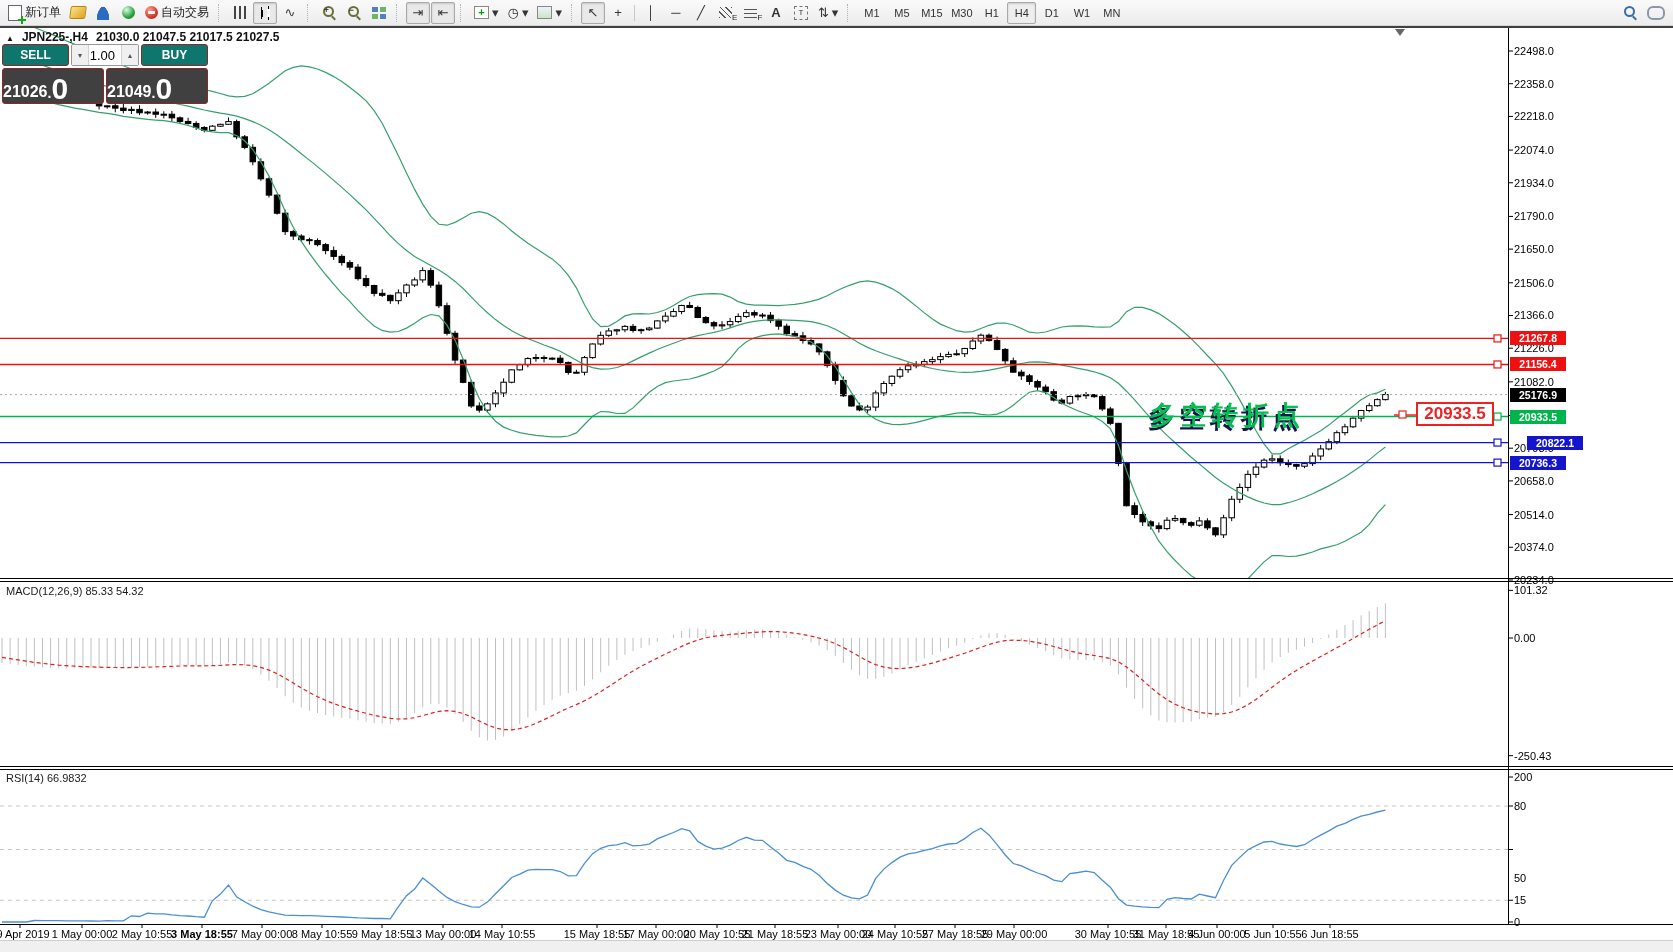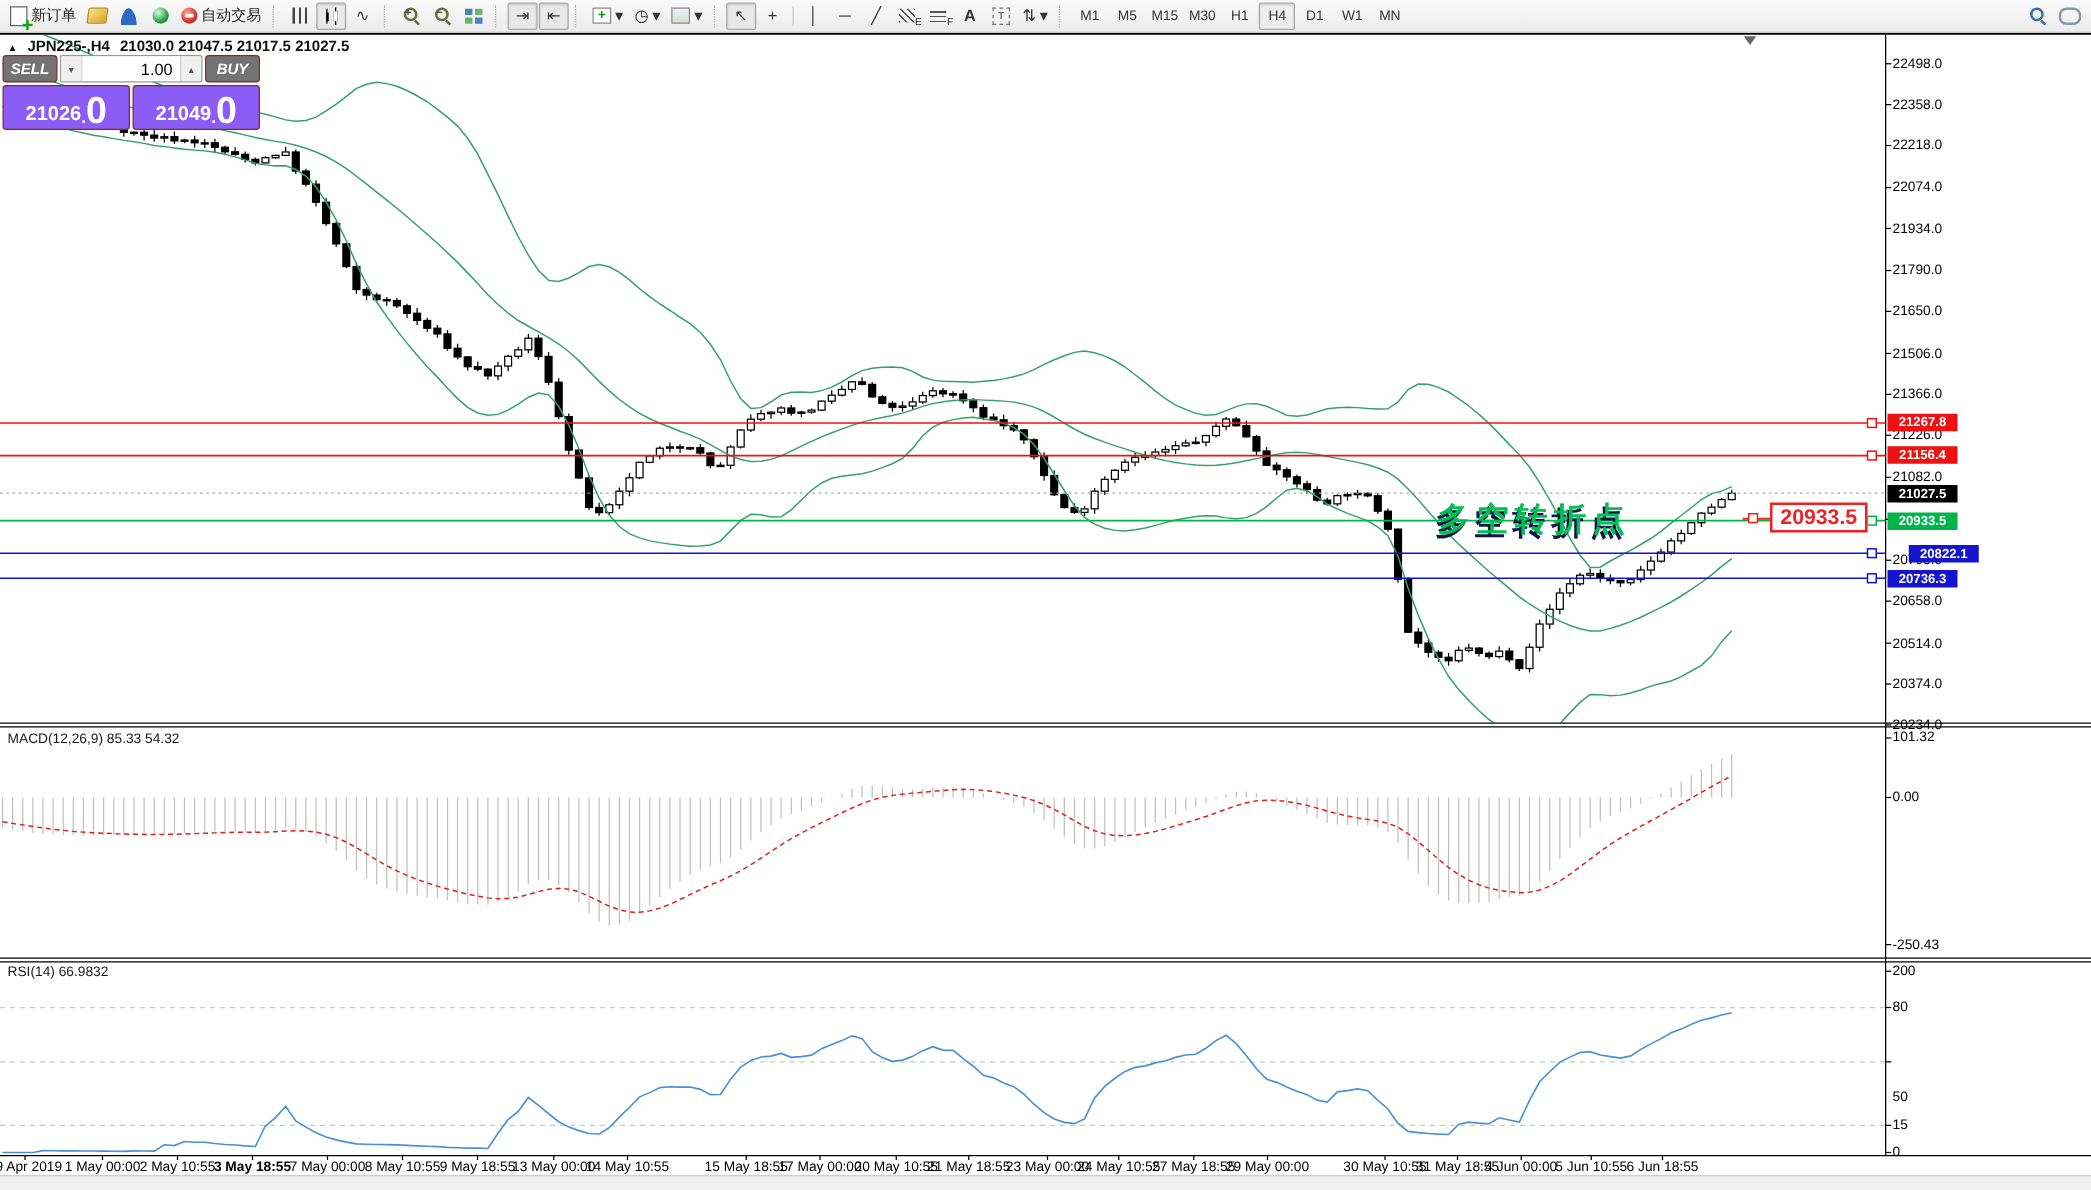--- a/index.html
+++ b/index.html
@@ -60,30 +60,30 @@
   .i-chat{width:14px;height:10px;border:2px solid #8a97a8;border-radius:6px;}
   
   #overlay{position:absolute;left:0;top:0;width:1673px;height:952px;z-index:3;pointer-events:none;}
   #overlay *{pointer-events:auto;}
   #chart-svg{position:absolute;left:0;top:0;z-index:1;}
   #title-row{position:absolute;left:6px;top:30px;font-size:12px;font-weight:700;color:#111;display:flex;gap:8px;align-items:baseline;}
   #title-row .tri{font-size:8px;}
   
   #trade-panel{position:absolute;left:2px;top:44px;width:206px;}
   #tp-row1{display:flex;gap:2px;height:22px;}
-  .tp-btn{background:#737373;border:1px solid #8d2626;border-radius:3px;color:#fff;font-size:12px;font-weight:700;
-     display:flex;align-items:center;justify-content:center;width:44px;box-sizing:border-box;font-style:italic;}
+  .tp-btn{background:#0f766e;border:1px solid #8d2626;border-radius:3px;color:#fff;font-size:12px;font-weight:700;
+     display:flex;align-items:center;justify-content:center;width:67px;box-sizing:border-box;}
   #tp-spinner{flex:1;display:flex;background:#fff;border:1px solid #979797;border-radius:2px;overflow:hidden;box-sizing:border-box;}
   .sp-btn{width:16px;background:#f0f0f0;display:flex;align-items:center;justify-content:center;font-size:8px;color:#555;}
   .sp-btn.left{border-right:1px solid #d0d0d0;}
   .sp-btn.right{border-left:1px solid #d0d0d0;}
   #vol-input{flex:1;border:0;outline:0;text-align:right;font-size:13px;padding:0 6px 0 0;font-family:inherit;min-width:0;}
   #tp-row2{display:flex;gap:2px;margin-top:2px;height:36px;}
-  .tp-price{background:#8b5cf6;border:1px solid #8d2626;border-radius:3px;color:#fff;flex:1;
-     display:flex;align-items:flex-end;justify-content:center;padding-bottom:2px;box-sizing:border-box;}
+  .tp-price{background:#404040;border:1px solid #8d2626;border-radius:3px;color:#fff;flex:1;
+     display:flex;align-items:flex-end;justify-content:flex-start;padding-bottom:2px;box-sizing:border-box;}
   .pp{font-size:16px;font-weight:700;line-height:1.05;}
   .pd{font-size:14px;font-weight:700;line-height:1.05;}
   .pb{font-size:30px;font-weight:700;line-height:0.85;}
   
   .ind-label{position:absolute;left:6px;font-size:11px;color:#1a1a1a;}
   .ptick{position:absolute;left:1514px;font-size:11px;color:#000;transform:translateY(-50%);white-space:nowrap;}
   .chip{position:absolute;left:1510px;width:56px;height:14px;line-height:14px;text-align:center;
         font-size:10.5px;font-weight:700;color:#fff;transform:translateY(-50%);}
   .time-label{position:absolute;top:928px;transform:translateX(-50%);font-size:11px;color:#000;white-space:nowrap;}
   #annotation{position:absolute;left:1150px;top:398px;font-size:26px;font-weight:700;letter-spacing:5px;
@@ -879,21 +879,21 @@
       <div class="ptick" style="top: 849.5px; margin-top: 28px;">50</div>
       <div class="ptick" style="top: 900.25px;">15</div>
       <div class="ptick" style="top: 922px;">0</div>
     </div>
   <div id="chips">
       <div class="chip" style="top: 338.43px; background: rgb(238, 17, 17);">21267.8</div>
       <div class="chip" style="top: 364.458px; background: rgb(238, 17, 17);">21156.4</div>
       <div class="chip" style="top: 416.537px; background: rgb(0, 180, 76);">20933.5</div>
       <div class="chip" style="top: 442.565px; background: rgb(20, 20, 204); margin-left: 17px;">20822.1</div>
       <div class="chip" style="top: 462.612px; background: rgb(20, 20, 204);">20736.3</div>
-      <div class="chip" style="top: 394.575px; background: rgb(0, 0, 0);">21027.5</div>
+      <div class="chip" style="top: 394.575px; background: rgb(0, 0, 0);">25176.9</div>
     </div>
   <div id="time-labels">
       <div class="time-label" style="left: 20px;">29 Apr 2019</div>
       <div class="time-label" style="left: 82px;">1 May 00:00</div>
       <div class="time-label" style="left: 142px;">2 May 10:55</div>
       <div class="time-label" style="left: 202px; font-weight: bold;">3 May 18:55</div>
       <div class="time-label" style="left: 262px;">7 May 00:00</div>
       <div class="time-label" style="left: 322px;">8 May 10:55</div>
       <div class="time-label" style="left: 382px;">9 May 18:55</div>
       <div class="time-label" style="left: 443px;">13 May 00:00</div>

